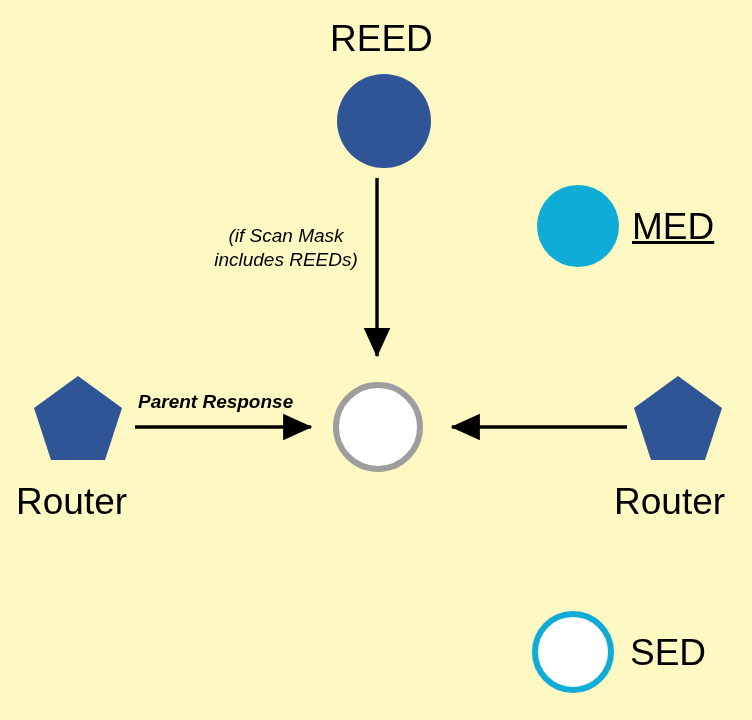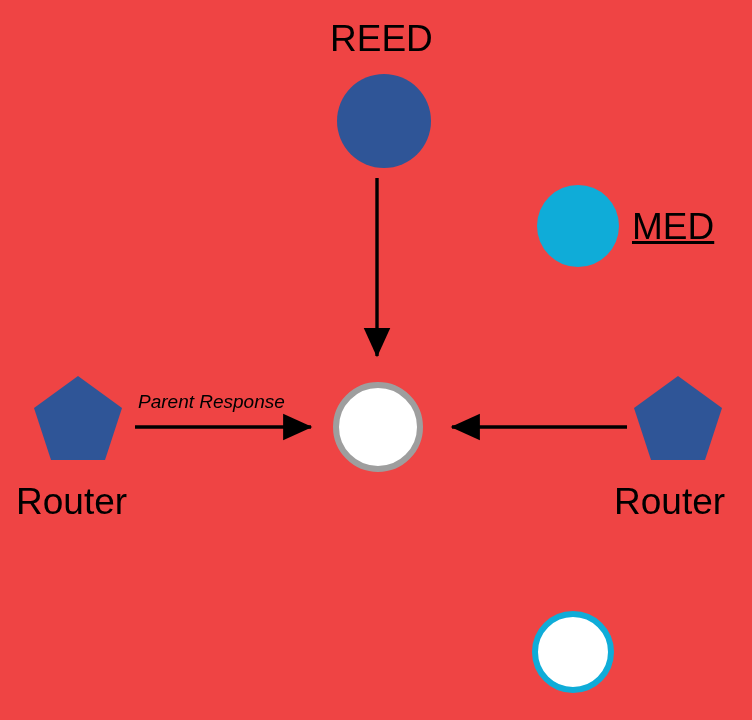--- a/index.html
+++ b/index.html
@@ -7,21 +7,21 @@
     padding: 0;
     background: #ffffff;
   }
   body {
     font-family: "Liberation Sans", sans-serif;
   }
   #diagram-canvas {
     position: relative;
     width: 752px;
     height: 720px;
-    background: #ef4444;
+    background: #fef9c3;
     overflow: hidden;
   }
   #diagram-svg {
     position: absolute;
     left: 0;
     top: 0;
     width: 752px;
     height: 720px;
   }
   .node-label {
@@ -77,17 +77,22 @@
   </svg>
 
   <div class="node-label" style="left:330px; top:20px;">REED</div>
 
   <div class="node-label" style="left:632px; top:208px;text-decoration:underline;">MED</div>
 
   <div class="node-label" style="left:16px; top:483px;">Router</div>
 
   <div class="node-label" style="left:614px; top:483px;">Router</div>
 
+  <div class="node-label" style="left:630px; top:634px;">SED</div>
 
+  <div class="edge-label centered" style="left:198px; top:224px; width:176px;">
+    <div>(if Scan Mask</div>
+    <div>includes REEDs)</div>
+  </div>
 
-  <div class="edge-label" style="left:138px; top:390px;">Parent Response</div>
+  <div class="edge-label" style="left:138px; top:390px;font-weight:bold;">Parent Response</div>
 
 </div>
 
 </body></html>

